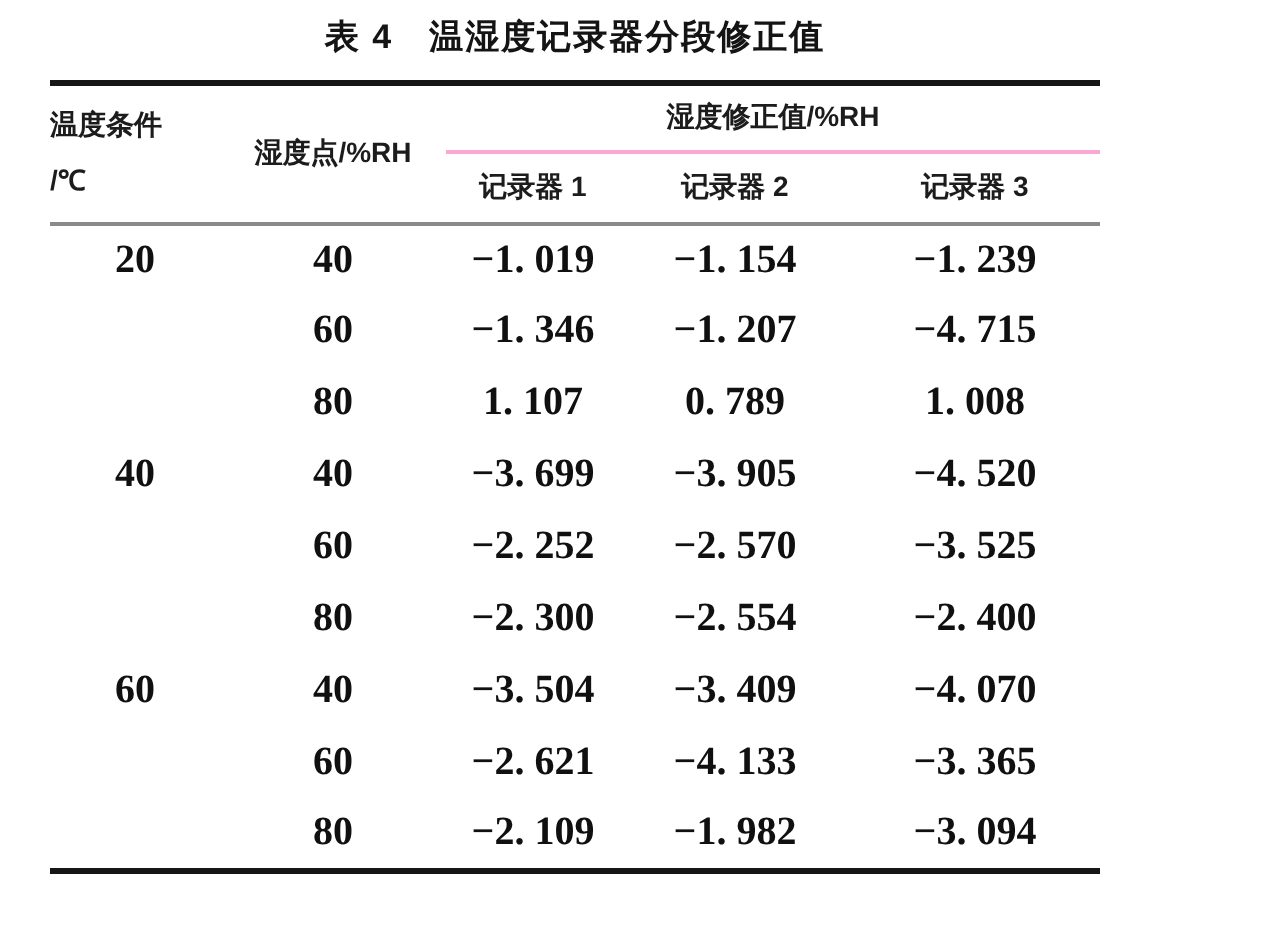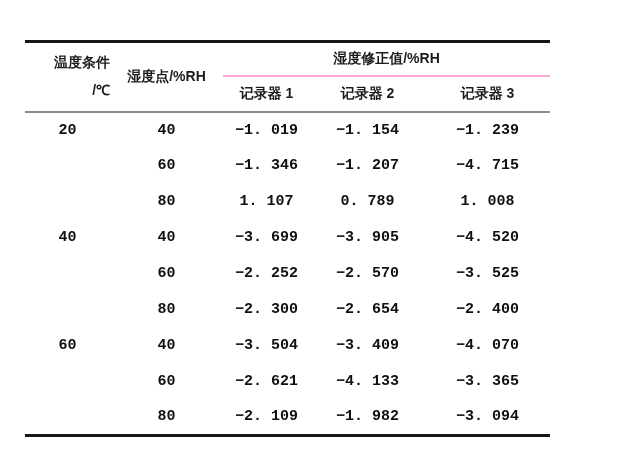--- a/index.html
+++ b/index.html
@@ -52,35 +52,36 @@
     color: #1c1c1c;
   }
   tr.hrow-top { height: 34px; }
   tr.hrow-sub { height: 36px; }
   th.group-head { border-bottom: 2px solid #f9a8d4; }
   th.head-bottom { border-bottom: 2px solid #8a8a8a; }
   .temp-cond {
     display: flex;
     flex-direction: column;
     justify-content: space-around;
-    align-items: flex-end;
+    align-items: flex-start;
     height: 53px;
   }
   tbody tr { height: 36px; }
   tbody td {
-    font-family: Liberation Mono, monospace;
+    font-family: Liberation Serif, serif;
     font-weight: bold;
-    font-size: 15px;
+    font-size: 20px;
     color: #101010;
   }
 </style>
 </head>
 <body>
 
 <div class="page">
+  <div class="caption">表 4　温湿度记录器分段修正值</div>
 
   <div class="tbl-wrap">
     <table class="tbl">
       <colgroup>
         <col style="width:85px">
         <col style="width:113px">
         <col style="width:87px">
         <col style="width:115px">
         <col style="width:125px">
       </colgroup>
@@ -134,21 +135,21 @@
           <td></td>
           <td>60</td>
           <td>−2. 252</td>
           <td>−2. 570</td>
           <td>−3. 525</td>
         </tr>
         <tr>
           <td></td>
           <td>80</td>
           <td>−2. 300</td>
-          <td>−2. 654</td>
+          <td>−2. 554</td>
           <td>−2. 400</td>
         </tr>
         <tr>
           <td>60</td>
           <td>40</td>
           <td>−3. 504</td>
           <td>−3. 409</td>
           <td>−4. 070</td>
         </tr>
         <tr>

